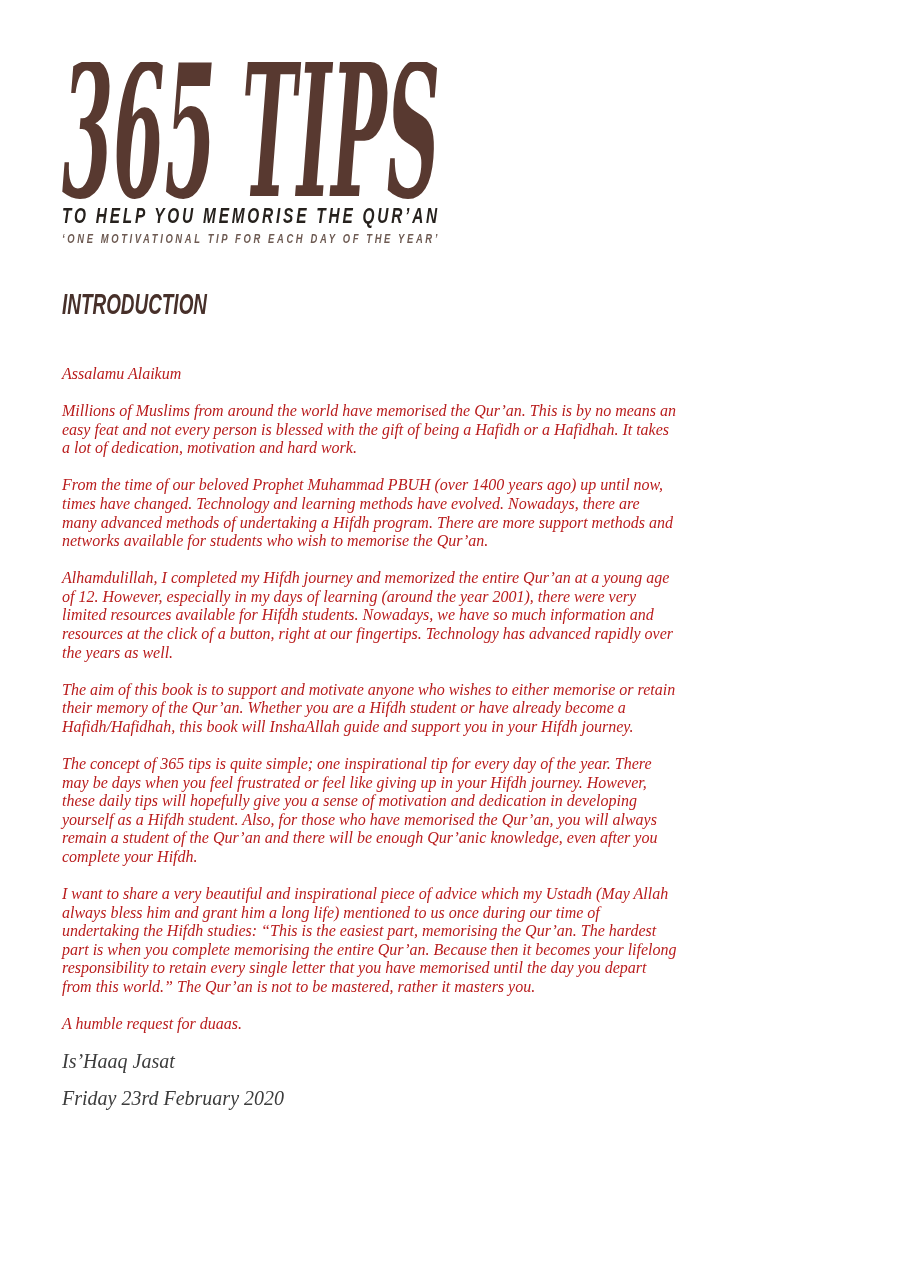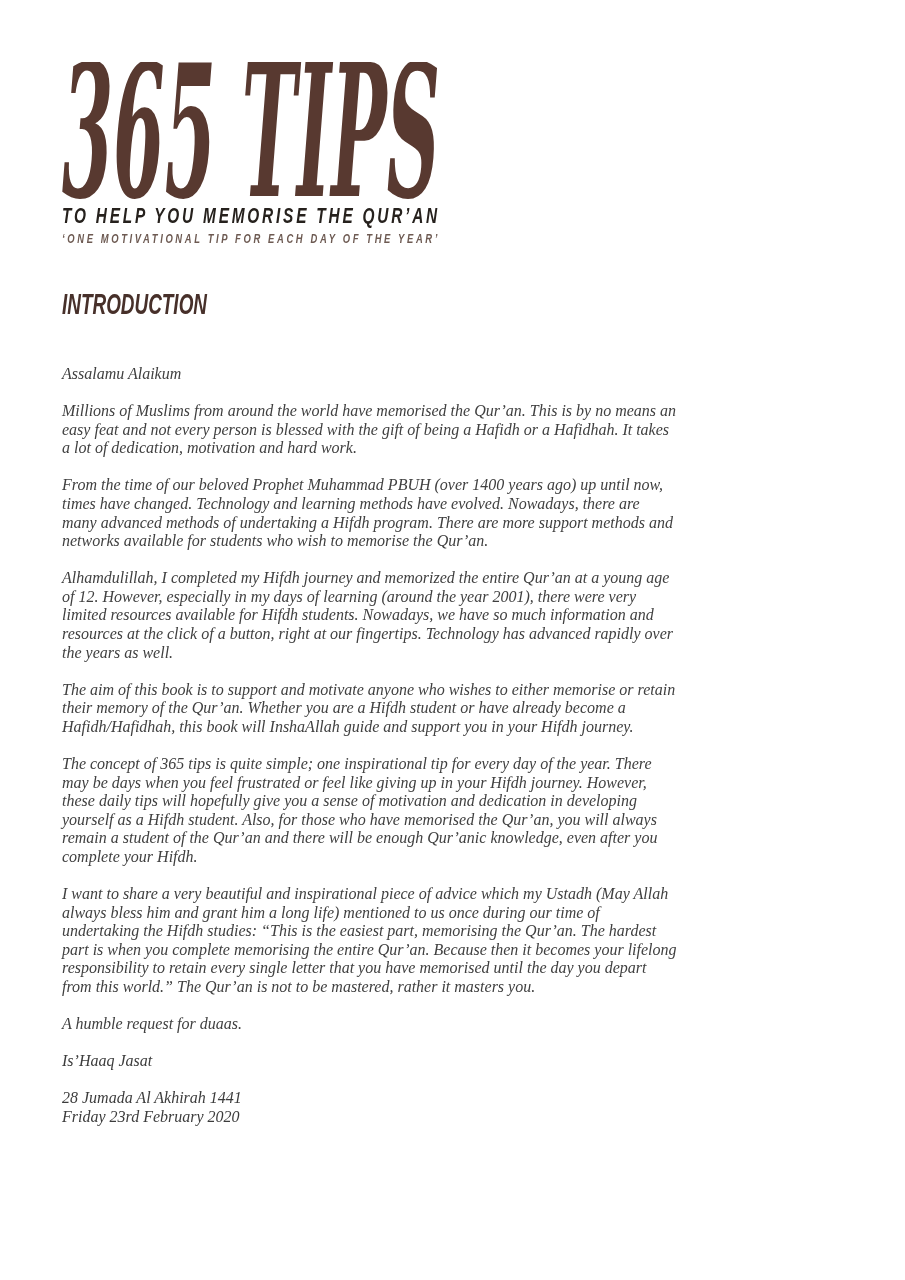--- a/index.html
+++ b/index.html
@@ -42,35 +42,35 @@
   .heading-svg { display: block; margin-top: 42px; }
   .heading-svg text {
     font-family: "Liberation Sans", sans-serif;
     font-weight: 700;
     fill: #47302a;
   }
   
   .body-text {
     margin-top: 44px;
     max-width: 788px;
-    color: #404040;
+    color: #b91c1c;
   }
   .body-text p {
     margin: 0 0 18.5px 0;
     font-size: 16px;
     line-height: 18.6px;
     text-align: left;
   }
   .text-block {
     max-width: 788px;
     color: #3c3c3c;
     margin-bottom: 18.5px;
   }
   .text-block div {
-    font-size: 16px;
+    font-size: 20px;
     line-height: 18.6px;
   }
 </style>
 </head>
 <body>
 
 <div class="page">
 
   <header class="logo-block">
     <svg class="logo-title-svg" width="420" height="140" viewBox="0 0 420 140">
@@ -97,17 +97,16 @@
       <p>The concept of 365 tips is quite simple; one inspirational tip for every day of the year. There may be days when you feel frustrated or feel like giving up in your Hifdh journey. However, these daily tips will hopefully give you a sense of motivation and dedication in developing yourself as a Hifdh student. Also, for those who have memorised the Qur’an, you will always remain a student of the Qur’an and there will be enough Qur’anic knowledge, even after you complete your Hifdh.</p>
       <p>I want to share a very beautiful and inspirational piece of advice which my Ustadh (May Allah always bless him and grant him a long life) mentioned to us once during our time of undertaking the Hifdh studies: “This is the easiest part, memorising the Qur’an. The hardest part is when you complete memorising the entire Qur’an. Because then it becomes your lifelong responsibility to retain every single letter that you have memorised until the day you depart from this world.” The Qur’an is not to be mastered, rather it masters you.</p>
       <p>A humble request for duaas.</p>
     </main>
 
   <div class="text-block">
     <div>Is’Haaq Jasat</div>
   </div>
 
   <div class="text-block">
-    <div>28 Jumada Al Akhirah 1441</div>
     <div>Friday 23rd February 2020</div>
   </div>
 
 </div>
 
 </body></html>

